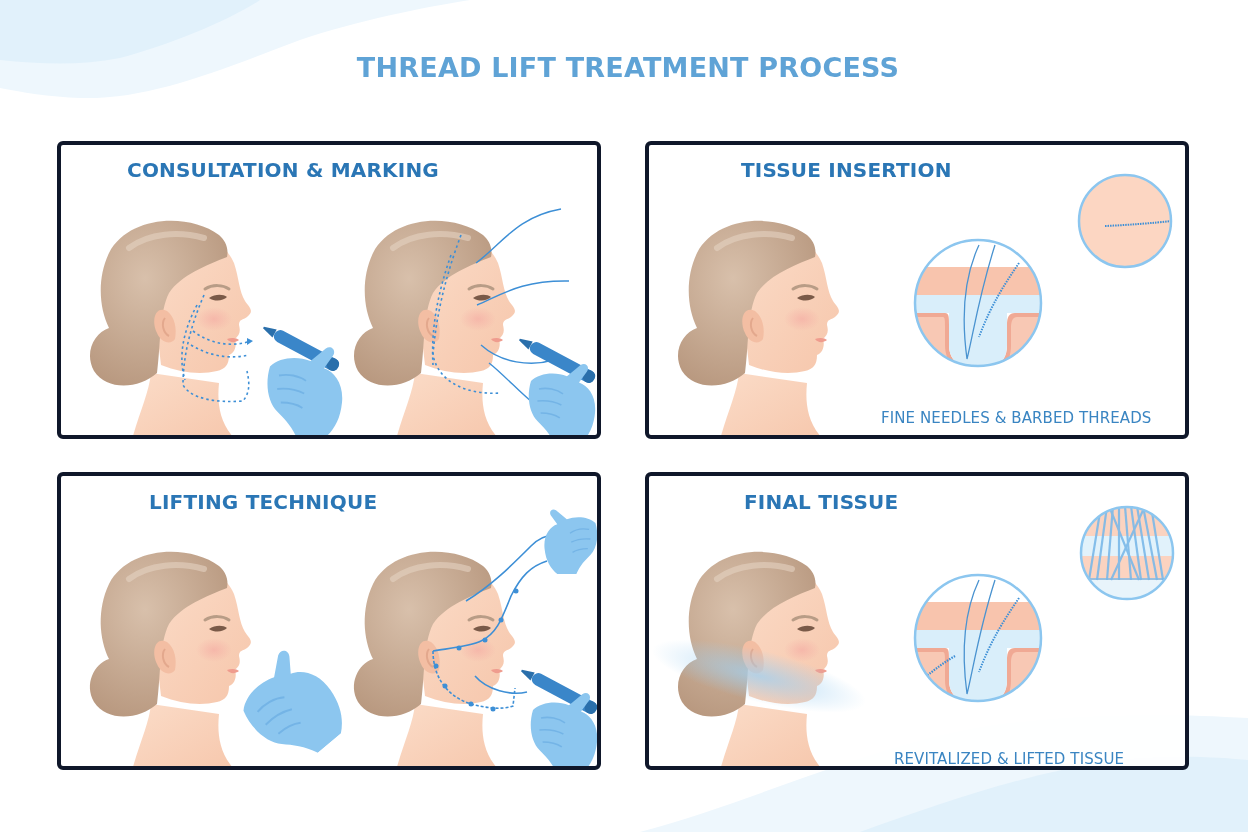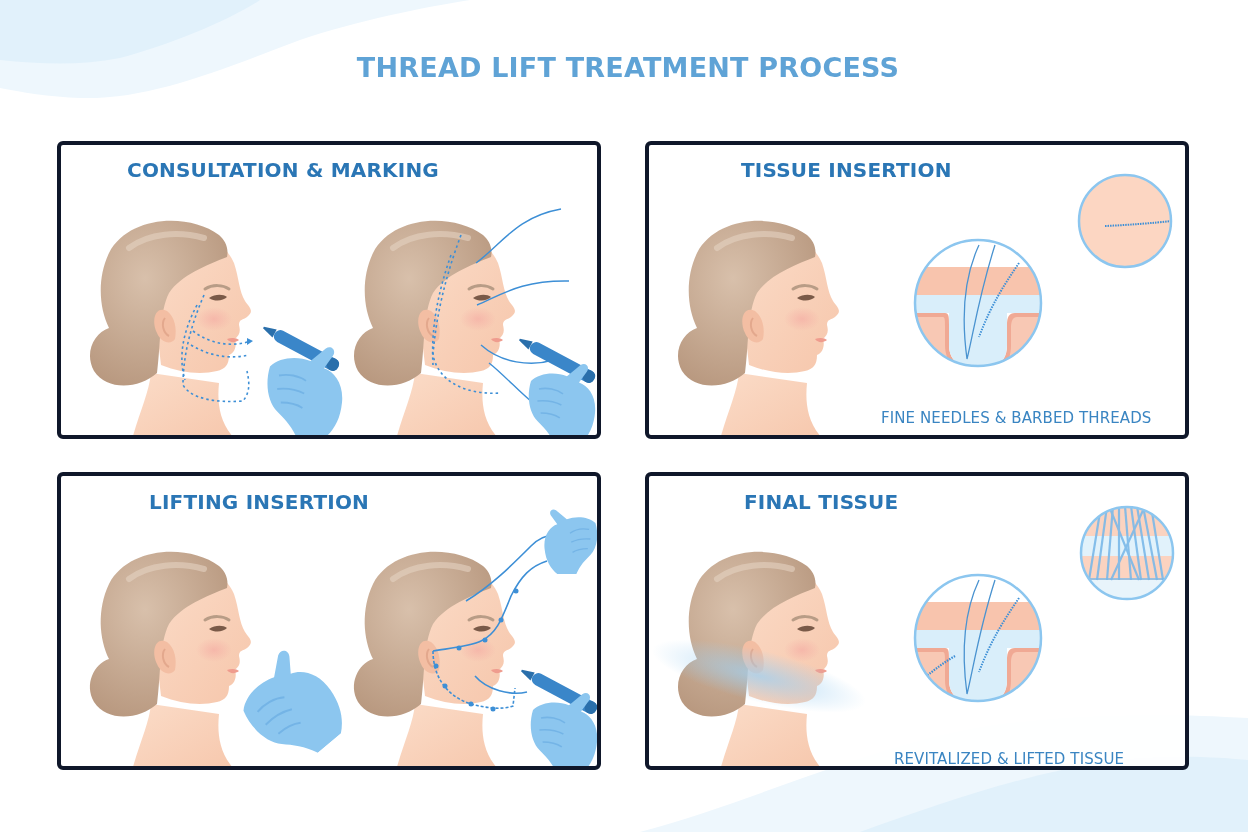--- a/index.html
+++ b/index.html
@@ -168,21 +168,21 @@
         <use href="#hand" x="0" y="0" width="70" height="70"></use>
       </g>
 
     <g transform="translate(216 298) rotate(-40)">
         <use href="#hand" x="0" y="-100" width="110" height="110"></use>
       </g>
 
     <use href="#marker" x="452" y="200" width="90" height="28" transform="rotate(28 497 214)"></use>
     <use href="#hand" x="464" y="206" width="80" height="96"></use>
   </svg>
-  <div class="panel-title" style="left:88px;top:14px;">LIFTING INSERTION</div>
+  <div class="panel-title" style="left:88px;top:14px;">LIFTING TECHNIQUE</div>
 </div>
 
 <div class="panel" id="p4">
   <svg width="544" height="298" viewBox="0 0 544 298">
     <use href="#face" x="8" y="48" width="200" height="250"></use>
     <ellipse cx="110" cy="200" rx="110" ry="26" fill="url(#glow)" transform="rotate(14 110 200)"></ellipse>
     <defs>
       <clipPath id="c3">
           <circle cx="329" cy="162" r="63"></circle>
         </clipPath>

